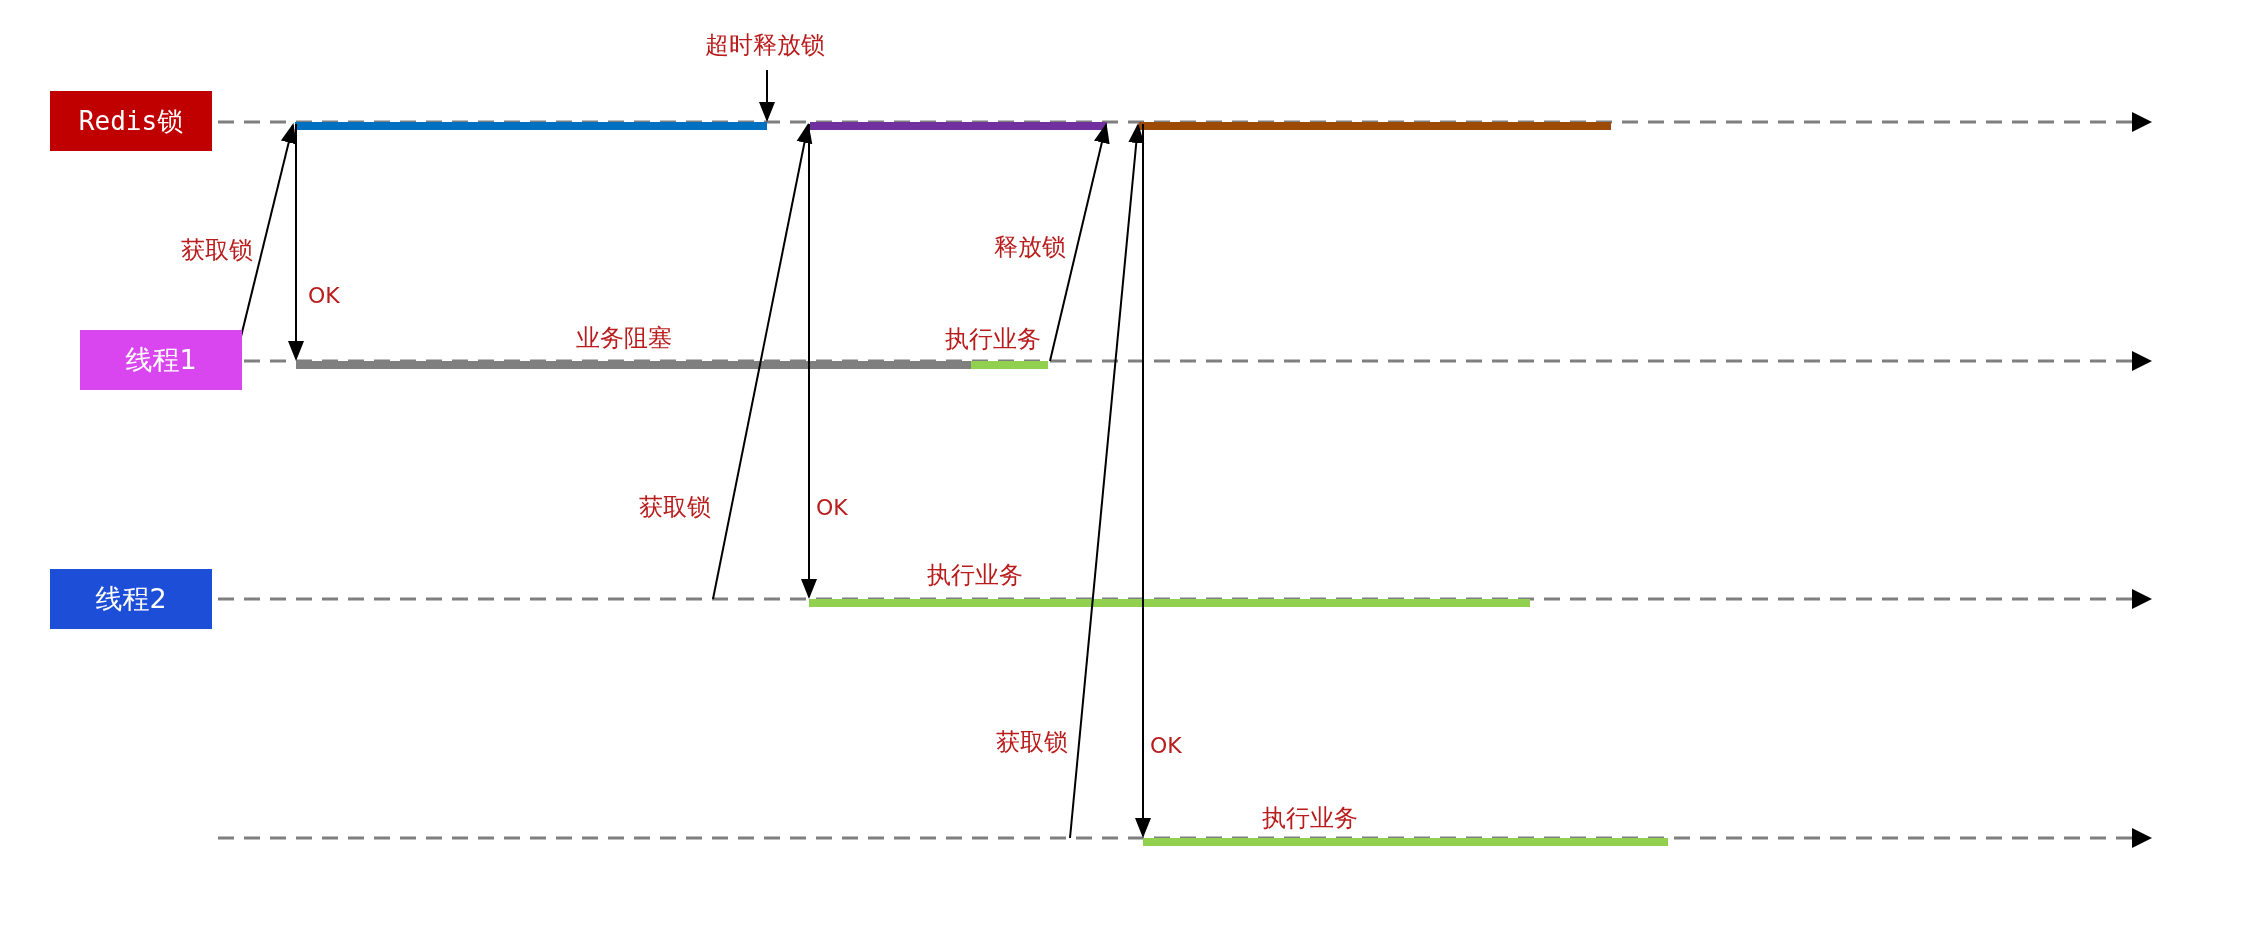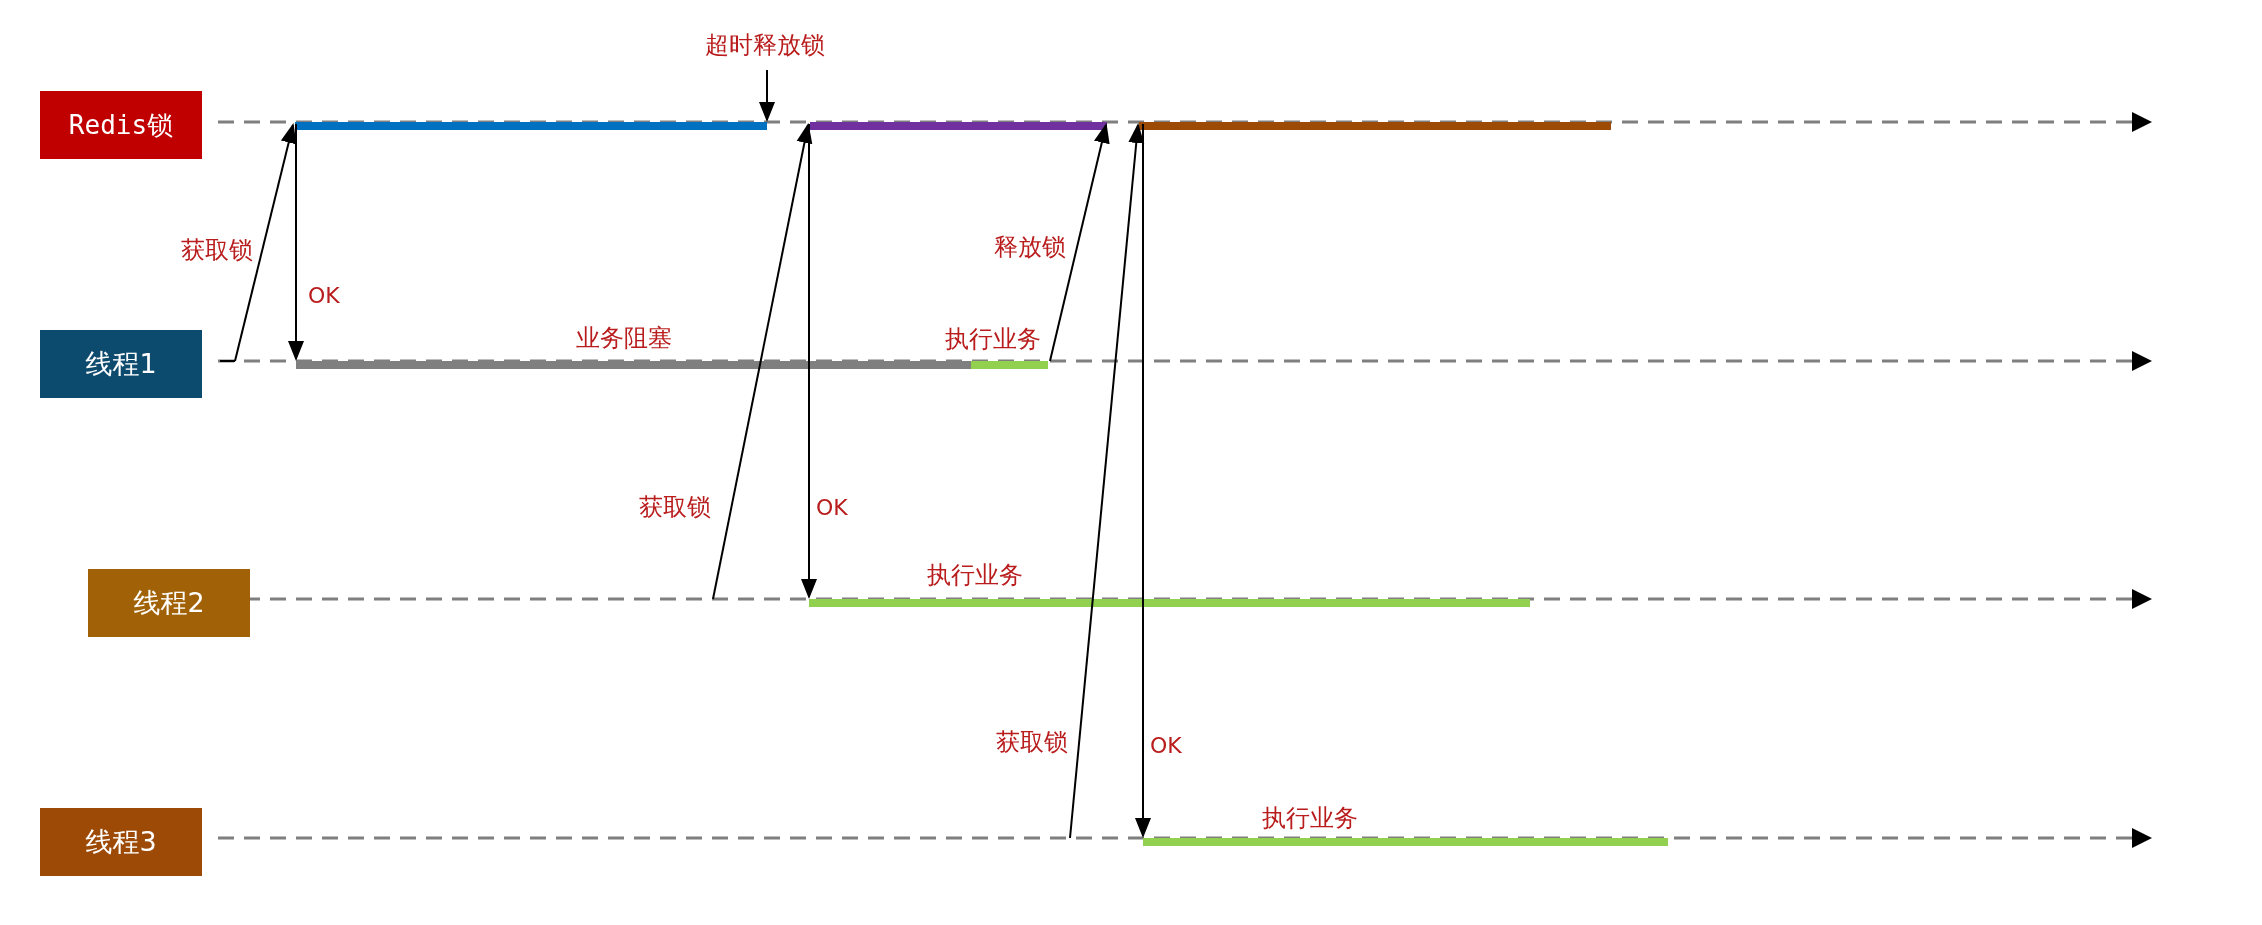--- a/index.html
+++ b/index.html
@@ -1,19 +1,19 @@
 <!DOCTYPE html>
 <html><head>
 <meta charset="utf-8">
 <style>
   html, body { margin:0; padding:0; background:#ffffff; }
   body { width:2262px; height:925px; position:relative; overflow:hidden;
          font-family:"DejaVu Sans","Liberation Sans",sans-serif; }
   #stage { position:absolute; left:0; top:0; width:2262px; height:925px; }
-  .lane-box { position:absolute; left:40px; width:162px; height:68px;
+  .lane-box { position:absolute; left:50px; width:162px; height:60px;
               color:#ffffff; font-size:27px; display:flex; align-items:center;
               justify-content:center; box-sizing:border-box; }
   .lane-box.mono { font-family:"DejaVu Sans Mono","Liberation Mono",monospace; font-size:26px; }
   .lbl { position:absolute; color:#b91c1c; font-size:24px; white-space:nowrap;
          transform:translate(-50%,-50%); }
   .lbl.left { transform:translate(0,-50%);text-align:center; }
   svg { position:absolute; left:0; top:0; }
 </style>
 </head>
 <body>
@@ -66,23 +66,22 @@
     <line x1="1050" y1="361" x2="1106" y2="125" stroke="#000" stroke-width="2" marker-end="url(#ahs)"></line>
 
     <line x1="713" y1="599" x2="808" y2="125" stroke="#000" stroke-width="2" marker-end="url(#ahs)"></line>
     <line x1="809" y1="124" x2="809" y2="597" stroke="#000" stroke-width="2" marker-end="url(#ahs)"></line>
 
     <line x1="1070" y1="838" x2="1138" y2="125" stroke="#000" stroke-width="2" marker-end="url(#ahs)"></line>
     <line x1="1143" y1="124" x2="1143" y2="836" stroke="#000" stroke-width="2" marker-end="url(#ahs)"></line>
   </svg>
 
   <div class="lane-box mono" style="top:91px;background:#C00000;">Redis锁</div>
-  <div class="lane-box" style="top:330px;background:#0c4a6e;">线程1</div>
-  <div class="lane-box" style="top:569px;background:#a16207;margin-left:48px;">线程2</div>
-  <div class="lane-box" style="top:808px;background:#9C4A06;">线程3</div>
+  <div class="lane-box" style="top:330px;background:#d946ef;margin-left:30px;">线程1</div>
+  <div class="lane-box" style="top:569px;background:#1d4ed8;">线程2</div>
 
   <div class="lbl" style="left:765px;top:45px;">超时释放锁</div>
 
   <div class="lbl" style="left:217px;top:250px;">获取锁</div>
   <div class="lbl left" style="left:308px;top:295px;font-size:22px;">OK</div>
   <div class="lbl" style="left:603px;top:338px;margin-left:21px;">业务阻塞</div>
   <div class="lbl" style="left:993px;top:339px;">执行业务</div>
   <div class="lbl" style="left:1030px;top:247px;text-align:right;">释放锁</div>
 
   <div class="lbl" style="left:675px;top:507px;">获取锁</div>

